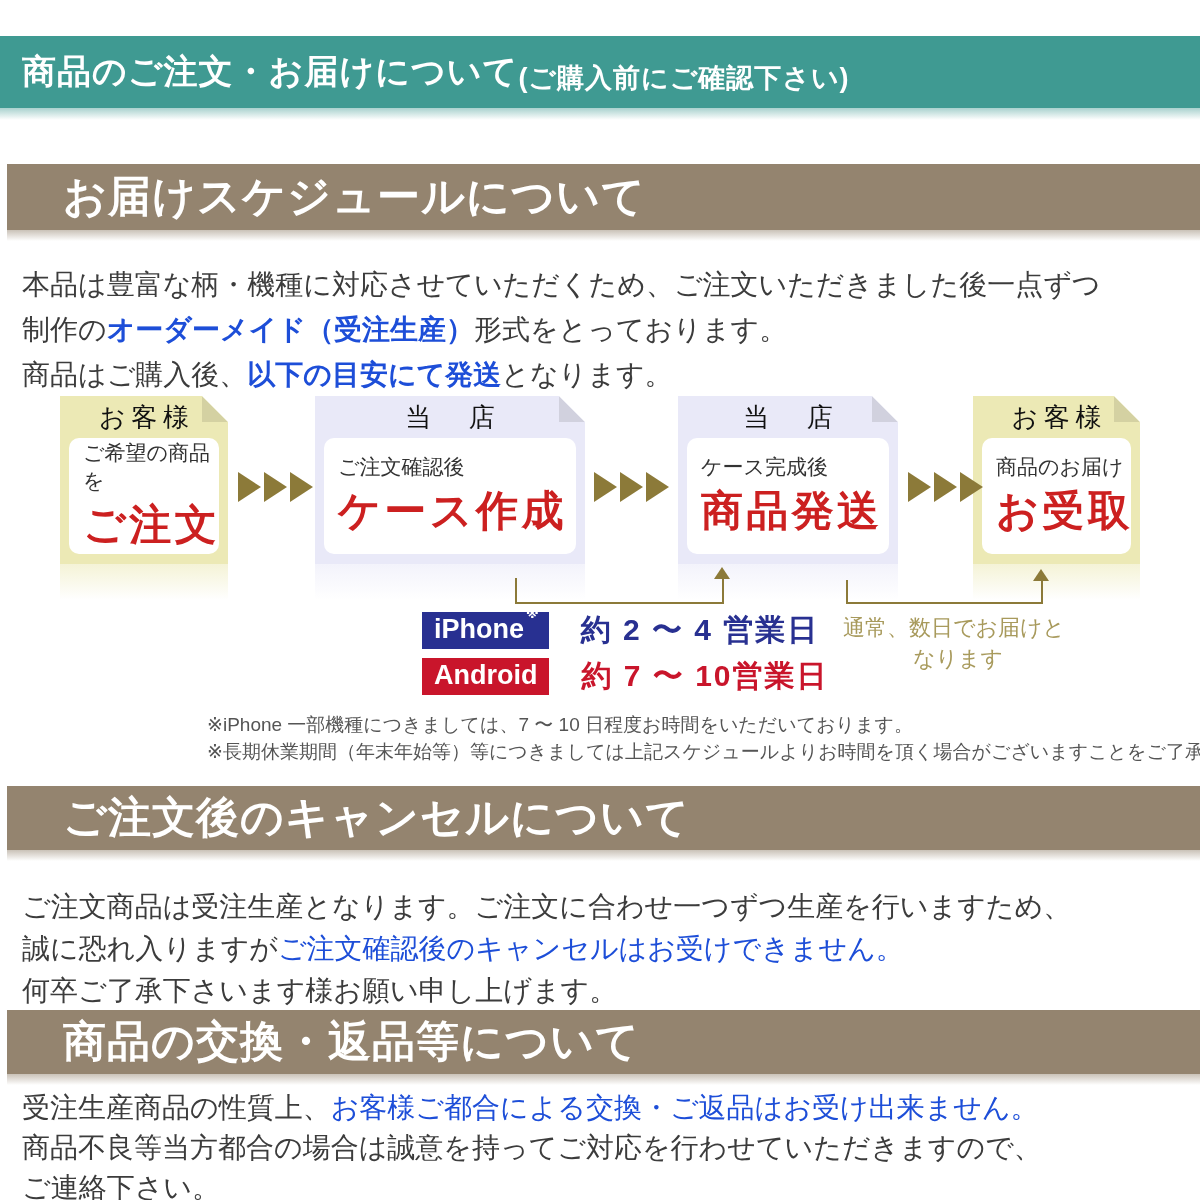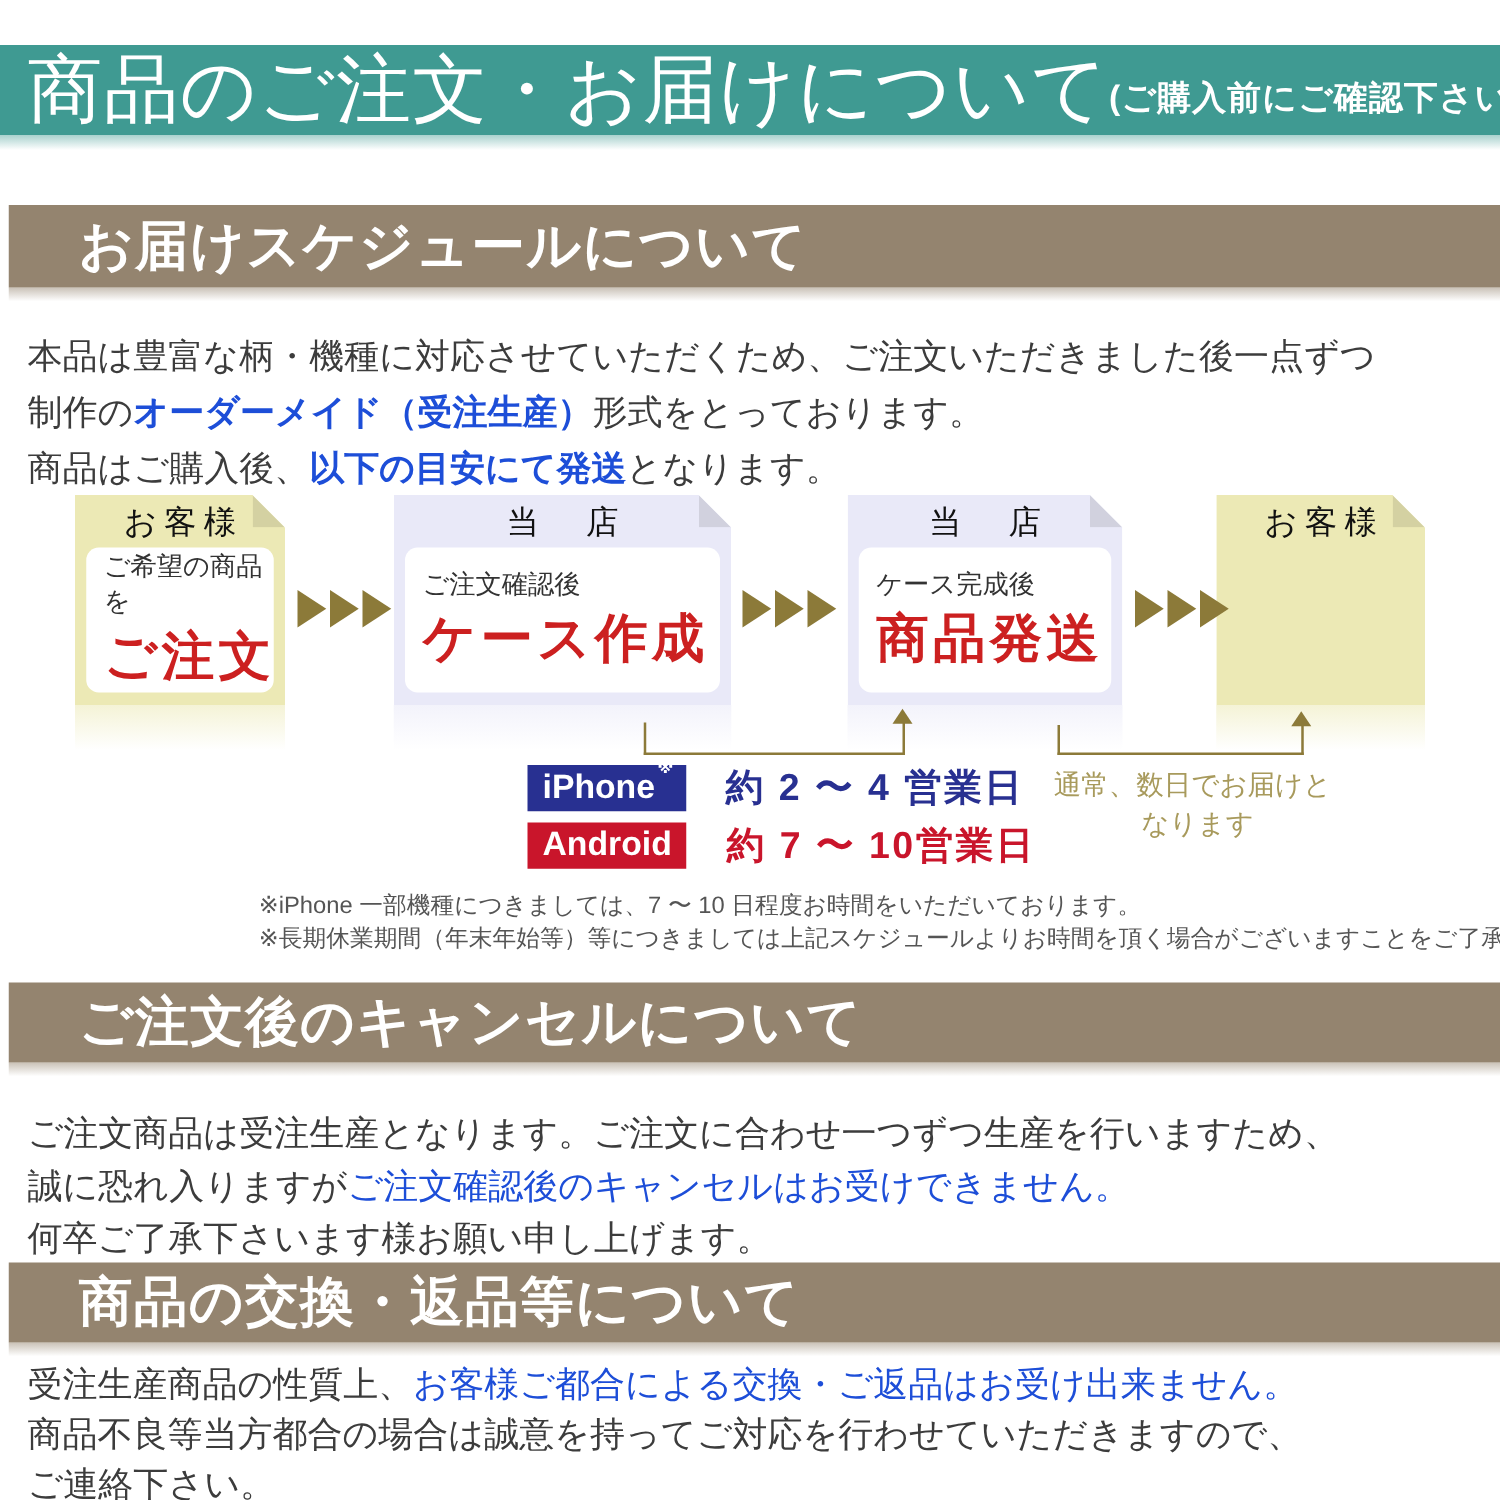--- a/index.html
+++ b/index.html
@@ -13,21 +13,21 @@
   
   .main-banner{
     position:absolute;top:36px;left:0;right:0;height:72px;
     background:#3F9A92;color:#fff;display:flex;align-items:center;
     padding-left:22px;white-space:nowrap;
   }
   .main-banner::after{
     content:"";position:absolute;top:100%;left:0;right:0;height:12px;
     background:linear-gradient(#3F9A92,rgba(255,255,255,0));opacity:.45;
   }
-  .main-banner .title{font-size:60px;font-weight:400;letter-spacing:1px;}
+  .main-banner .title{font-size:34px;font-weight:700;letter-spacing:1px;}
   .main-banner .subtitle{font-size:27px;font-weight:700;margin-top:12px;letter-spacing:1px;}
 
   
   .section-bar{
     position:absolute;left:7px;right:0;height:66px;background:#94846F;color:#fff;
     display:flex;align-items:center;padding-left:56px;
   }
   .section-bar::after{
     content:"";position:absolute;top:100%;left:0;right:0;height:11px;
     background:linear-gradient(#94846F,rgba(255,255,255,0));opacity:.5;
@@ -139,20 +139,24 @@
           <div class="flow-fold"></div>
           <div class="flow-panel">
             <div class="flow-note">ケース完成後</div>
             <div class="flow-action">商品発送</div>
           </div>
         </div>
         <div class="flow-reflect lavender" style="left: 678px; width: 220px;"></div>
         <div class="flow-box cream" style="left: 973px; width: 167px;">
           <div class="flow-actor">お客様</div>
           <div class="flow-fold"></div>
+          <div class="flow-panel">
+            <div class="flow-note">商品のお届け</div>
+            <div class="flow-action">お受取</div>
+          </div>
         </div>
         <div class="flow-reflect cream" style="left: 973px; width: 167px;"></div>
         <div class="arrow-group" style="left: 238px;">
           <span class="tri"></span>
           <span class="tri"></span>
           <span class="tri"></span>
         </div>
         <div class="arrow-group" style="left: 594px;">
           <span class="tri"></span>
           <span class="tri"></span>

